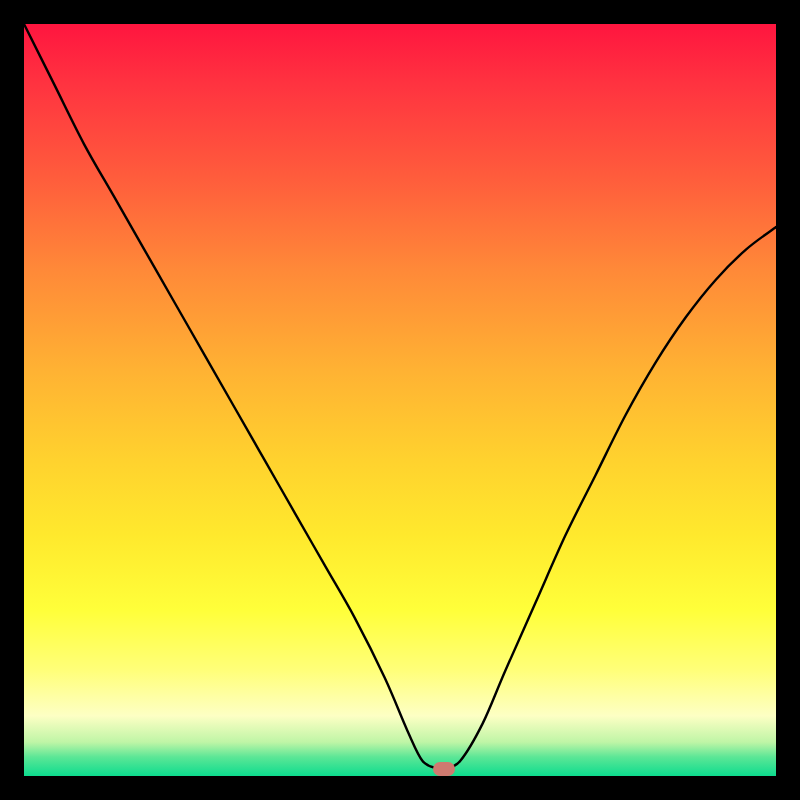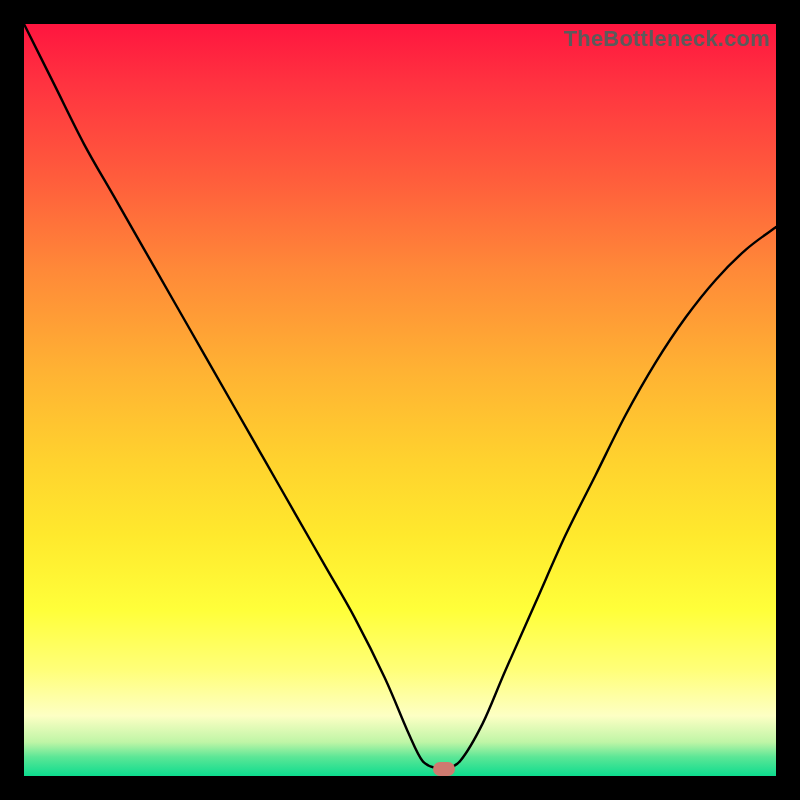--- a/index.html
+++ b/index.html
@@ -70,20 +70,19 @@
     background: #cf7a70;
     transform: translate(-50%, -50%);
   }
 </style>
 </head>
 <body>
 
 <div class="frame">
   <div class="gradient"></div>
 
-  <div class="watermark">TheBottleneck.com</div>
 
   <svg class="curve" viewBox="0 0 752 752" preserveAspectRatio="none">
     <path fill="none" stroke-width="2.4" stroke-linecap="round" stroke-linejoin="round" d="M 0,0 C 5.013333333333334,10.026666666666662 20.053333333333335,40.10666666666663 30.080000000000002,60.15999999999997 C 40.10666666666667,80.21333333333331 50.13333333333334,101.52000000000004 60.160000000000004,120.32000000000005 C 70.18666666666667,139.12000000000006 80.21333333333332,155.41333333333338 90.24,172.96000000000004 C 100.26666666666667,190.5066666666667 110.29333333333334,208.05333333333337 120.32000000000001,225.60000000000002 C 130.34666666666666,243.14666666666668 140.37333333333333,260.6933333333334 150.4,278.24 C 160.42666666666668,295.78666666666663 170.45333333333332,313.33333333333326 180.48,330.87999999999994 C 190.50666666666666,348.4266666666666 200.53333333333336,365.9733333333333 210.56000000000003,383.52 C 220.5866666666667,401.06666666666666 230.61333333333334,418.61333333333334 240.64000000000001,436.16 C 250.66666666666669,453.7066666666667 260.6933333333333,471.25333333333333 270.71999999999997,488.8 C 280.7466666666666,506.3466666666667 290.7733333333333,523.8933333333333 300.8,541.4399999999999 C 310.8266666666667,558.9866666666666 320.85333333333335,575.28 330.88,594.08 C 340.90666666666664,612.8800000000001 352.18666666666667,635.44 360.96,654.24 C 369.7333333333333,673.04 377.25333333333333,693.0933333333334 383.52,706.88 C 389.78666666666663,720.6666666666666 393.5466666666667,730.6933333333334 398.56,736.96 C 403.5733333333333,743.2266666666667 409.84000000000003,743.2266666666667 413.6,744.48 C 417.36,745.7333333333333 417.36000000000007,745.7333333333333 421.12000000000006,744.48 C 424.88000000000005,743.2266666666667 429.8933333333333,744.48 436.15999999999997,736.96 C 442.4266666666666,729.44 451.19999999999993,714.4 458.71999999999997,699.36 C 466.24,684.32 472.50666666666666,666.7733333333333 481.28000000000003,646.72 C 490.0533333333334,626.6666666666667 501.33333333333337,601.5999999999999 511.36,579.04 C 521.3866666666667,556.48 531.4133333333333,532.6666666666666 541.4399999999999,511.36 C 551.4666666666666,490.05333333333334 561.4933333333333,471.25333333333333 571.52,451.2 C 581.5466666666666,431.14666666666665 591.5733333333334,409.84000000000003 601.6,391.04 C 611.6266666666667,372.24 621.6533333333333,354.6933333333333 631.68,338.4 C 641.7066666666666,322.1066666666666 651.7333333333333,307.0666666666667 661.76,293.28000000000003 C 671.7866666666666,279.49333333333334 681.8133333333334,266.9599999999999 691.84,255.67999999999995 C 701.8666666666667,244.39999999999995 711.8933333333333,234.37333333333336 721.92,225.60000000000002 C 731.9466666666666,216.82666666666668 746.9866666666667,206.79999999999998 752,203.03999999999996" stroke="#000000"></path>
   </svg>
 
   <div class="marker" style="left: 420px; top: 745px; background: rgb(207, 122, 112);"></div>
 </div>
 
 </body></html>

